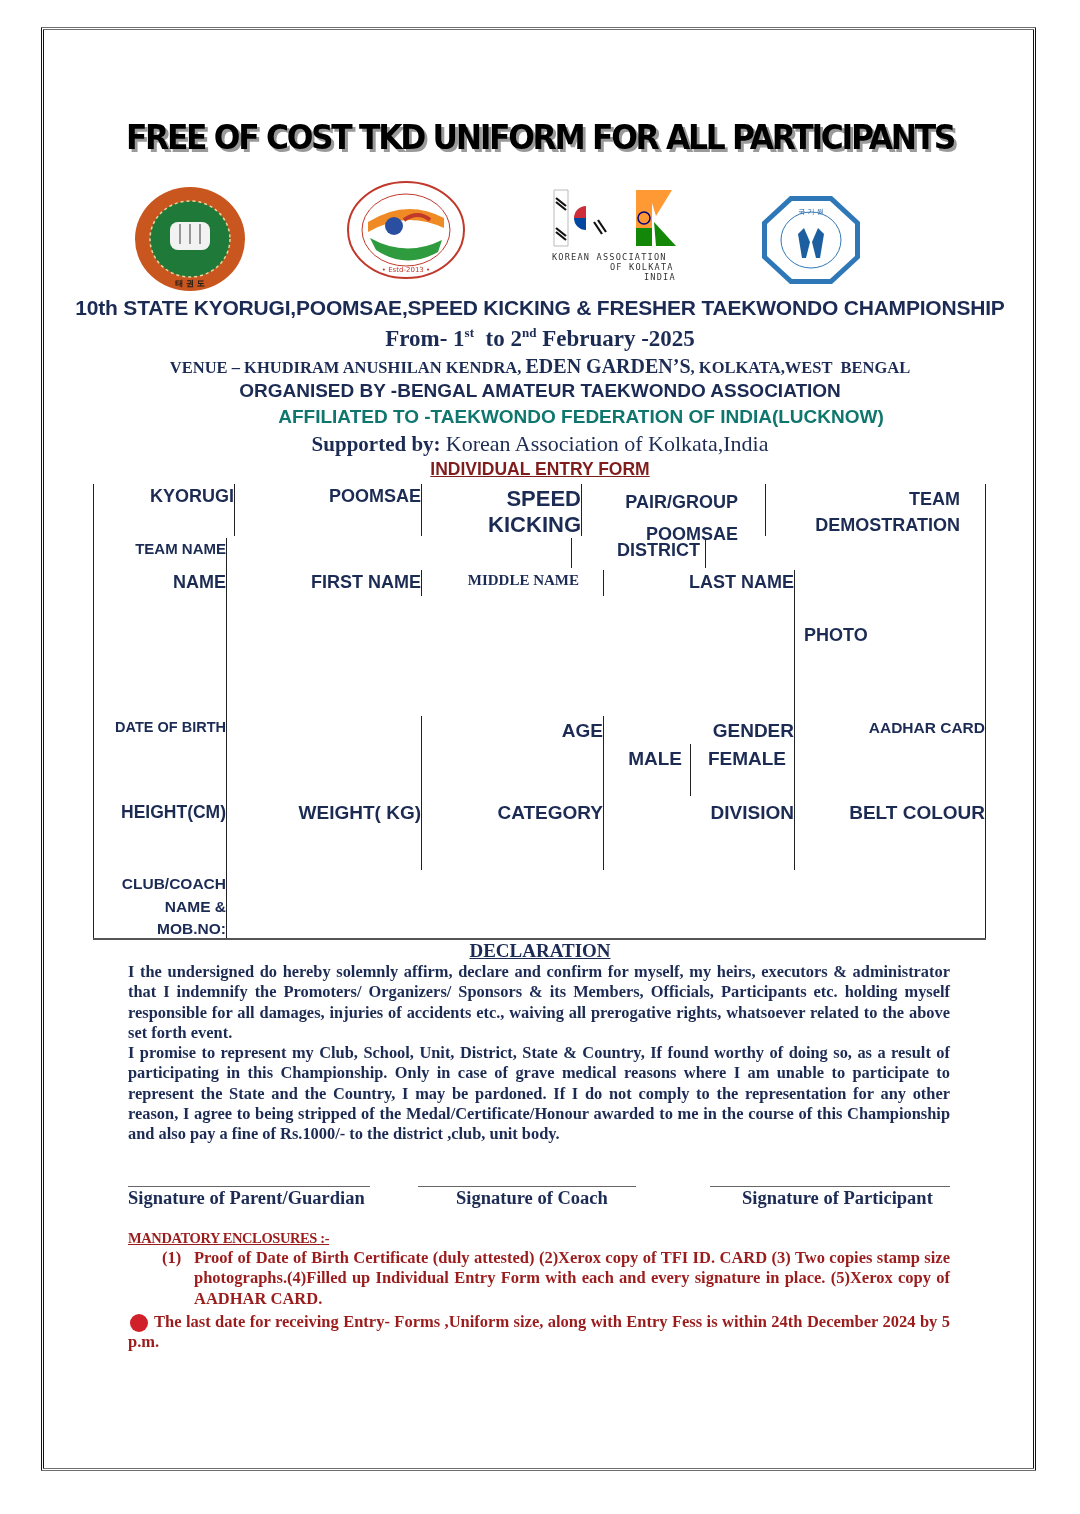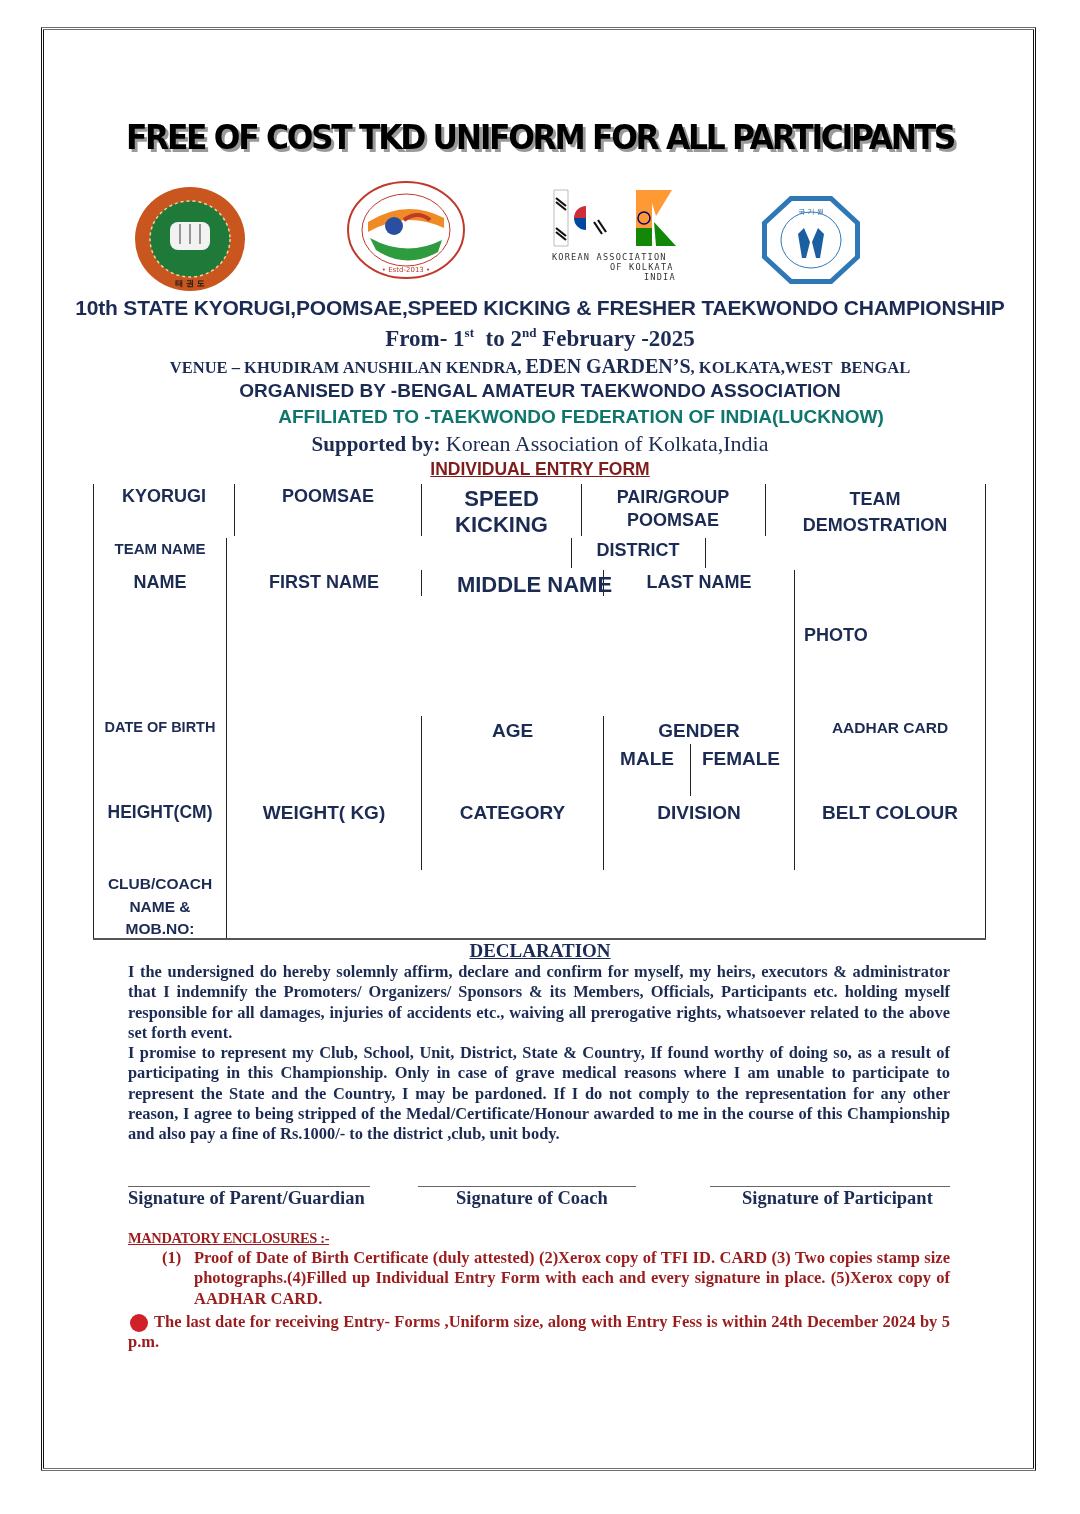--- a/index.html
+++ b/index.html
@@ -20,21 +20,21 @@
     color:#000; letter-spacing:-2.4px; transform:scaleX(0.95);
     text-shadow: 3px 3px 0 #9a9a9a;
   }
 
   .logo { top:180px; }
   .title-line { left:0; width:1080px; text-align:center; }
 
   
   .vline { position:absolute; width:1px; background:#222; }
   .hline { position:absolute; height:1px; background:#444; }
-  .lbl { position:absolute; font-family:"Liberation Sans", sans-serif; font-weight:bold; color:#1c2b54; text-align:center; }
+  .lbl { position:absolute; font-family:"Liberation Sans", sans-serif; font-weight:bold; color:#1c2b54; text-align:right; }
 
   .decl { left:128px; width:822px; font-family:"Liberation Serif", serif; font-weight:bold; font-size:16.4px; line-height:20.3px; color:#1c2b54; text-align:justify; }
   .red { color:#9b1c1c; }
 </style>
 </head>
 <body>
 
 <div class="page-border"></div>
 
 <div class="abs banner">FREE OF COST TKD UNIFORM FOR ALL PARTICIPANTS</div>
@@ -118,37 +118,37 @@
   <div class="vline" style="left:93px; top:484px; height:454px;"></div>
   <div class="vline" style="left:985px; top:484px; height:454px;"></div>
   <div class="vline" style="left:234px; top:484px; height:52px;"></div>
   <div class="vline" style="left:421px; top:484px; height:52px;"></div>
   <div class="vline" style="left:581px; top:484px; height:52px;"></div>
   <div class="vline" style="left:765px; top:484px; height:52px;"></div>
 
   <div class="lbl" style="left:94px; width:140px; top:486px; font-size:18px;">KYORUGI</div>
   <div class="lbl" style="left:235px; width:186px; top:486px; font-size:18px;">POOMSAE</div>
   <div class="lbl" style="left:422px; width:159px; top:486px; font-size:22px;">SPEED KICKING</div>
-  <div class="lbl" style="left:608px; width:130px; top:486px; font-size:18px; line-height:23px;">PAIR/GROUP POOMSAE</div>
+  <div class="lbl" style="left:608px; width:130px; top:486px; font-size:18px; line-height:32px;">PAIR/GROUP POOMSAE</div>
   <div class="lbl" style="left:790px; width:170px; top:486px; font-size:18px; line-height:26px;">TEAM DEMOSTRATION</div>
 
   <div class="vline" style="left:226px; top:538px; height:400px;"></div>
   <div class="vline" style="left:571px; top:538px; height:30px;"></div>
   <div class="vline" style="left:705px; top:538px; height:30px;"></div>
   <div class="lbl" style="left:94px; width:132px; top:540px; font-size:15px;">TEAM NAME</div>
   <div class="abs" style="left:232px; width:334px; top:538px; height:28px;"></div>
   <div class="lbl" style="left:576px; width:124px; top:540px; font-size:18px;">DISTRICT</div>
   <div class="abs" style="left:710px; width:270px; top:538px; height:28px;"></div>
 
   <div class="vline" style="left:421px; top:570px; height:26px;"></div>
   <div class="vline" style="left:603px; top:570px; height:26px;"></div>
   <div class="vline" style="left:794px; top:570px; height:300px;"></div>
   <div class="lbl" style="left:94px; width:132px; top:572px; font-size:18px;">NAME</div>
   <div class="lbl" style="left:227px; width:194px; top:572px; font-size:18px;">FIRST NAME</div>
-  <div class="lbl" style="left:444px; width:181px; top:572px; font-size:22px;">MIDDLE NAME</div>
+  <div class="lbl" style="left:398px; width:181px; top:572px; font-size:15px;font-family:Liberation Serif, serif;">MIDDLE NAME</div>
   <div class="lbl" style="left:604px; width:190px; top:572px; font-size:18px;">LAST NAME</div>
   <div class="abs" style="left:232px; width:184px; top:600px; height:110px;"></div>
   <div class="abs" style="left:426px; width:172px; top:600px; height:110px;"></div>
   <div class="abs" style="left:608px; width:182px; top:600px; height:110px;"></div>
 
   <div class="lbl" style="left:804px; top:625px; font-size:18px; text-align:left;">PHOTO</div>
   <div class="abs" style="left:798px; width:184px; top:580px; height:120px;"></div>
 
   <div class="vline" style="left:421px; top:716px; height:154px;"></div>
   <div class="vline" style="left:603px; top:716px; height:154px;"></div>

